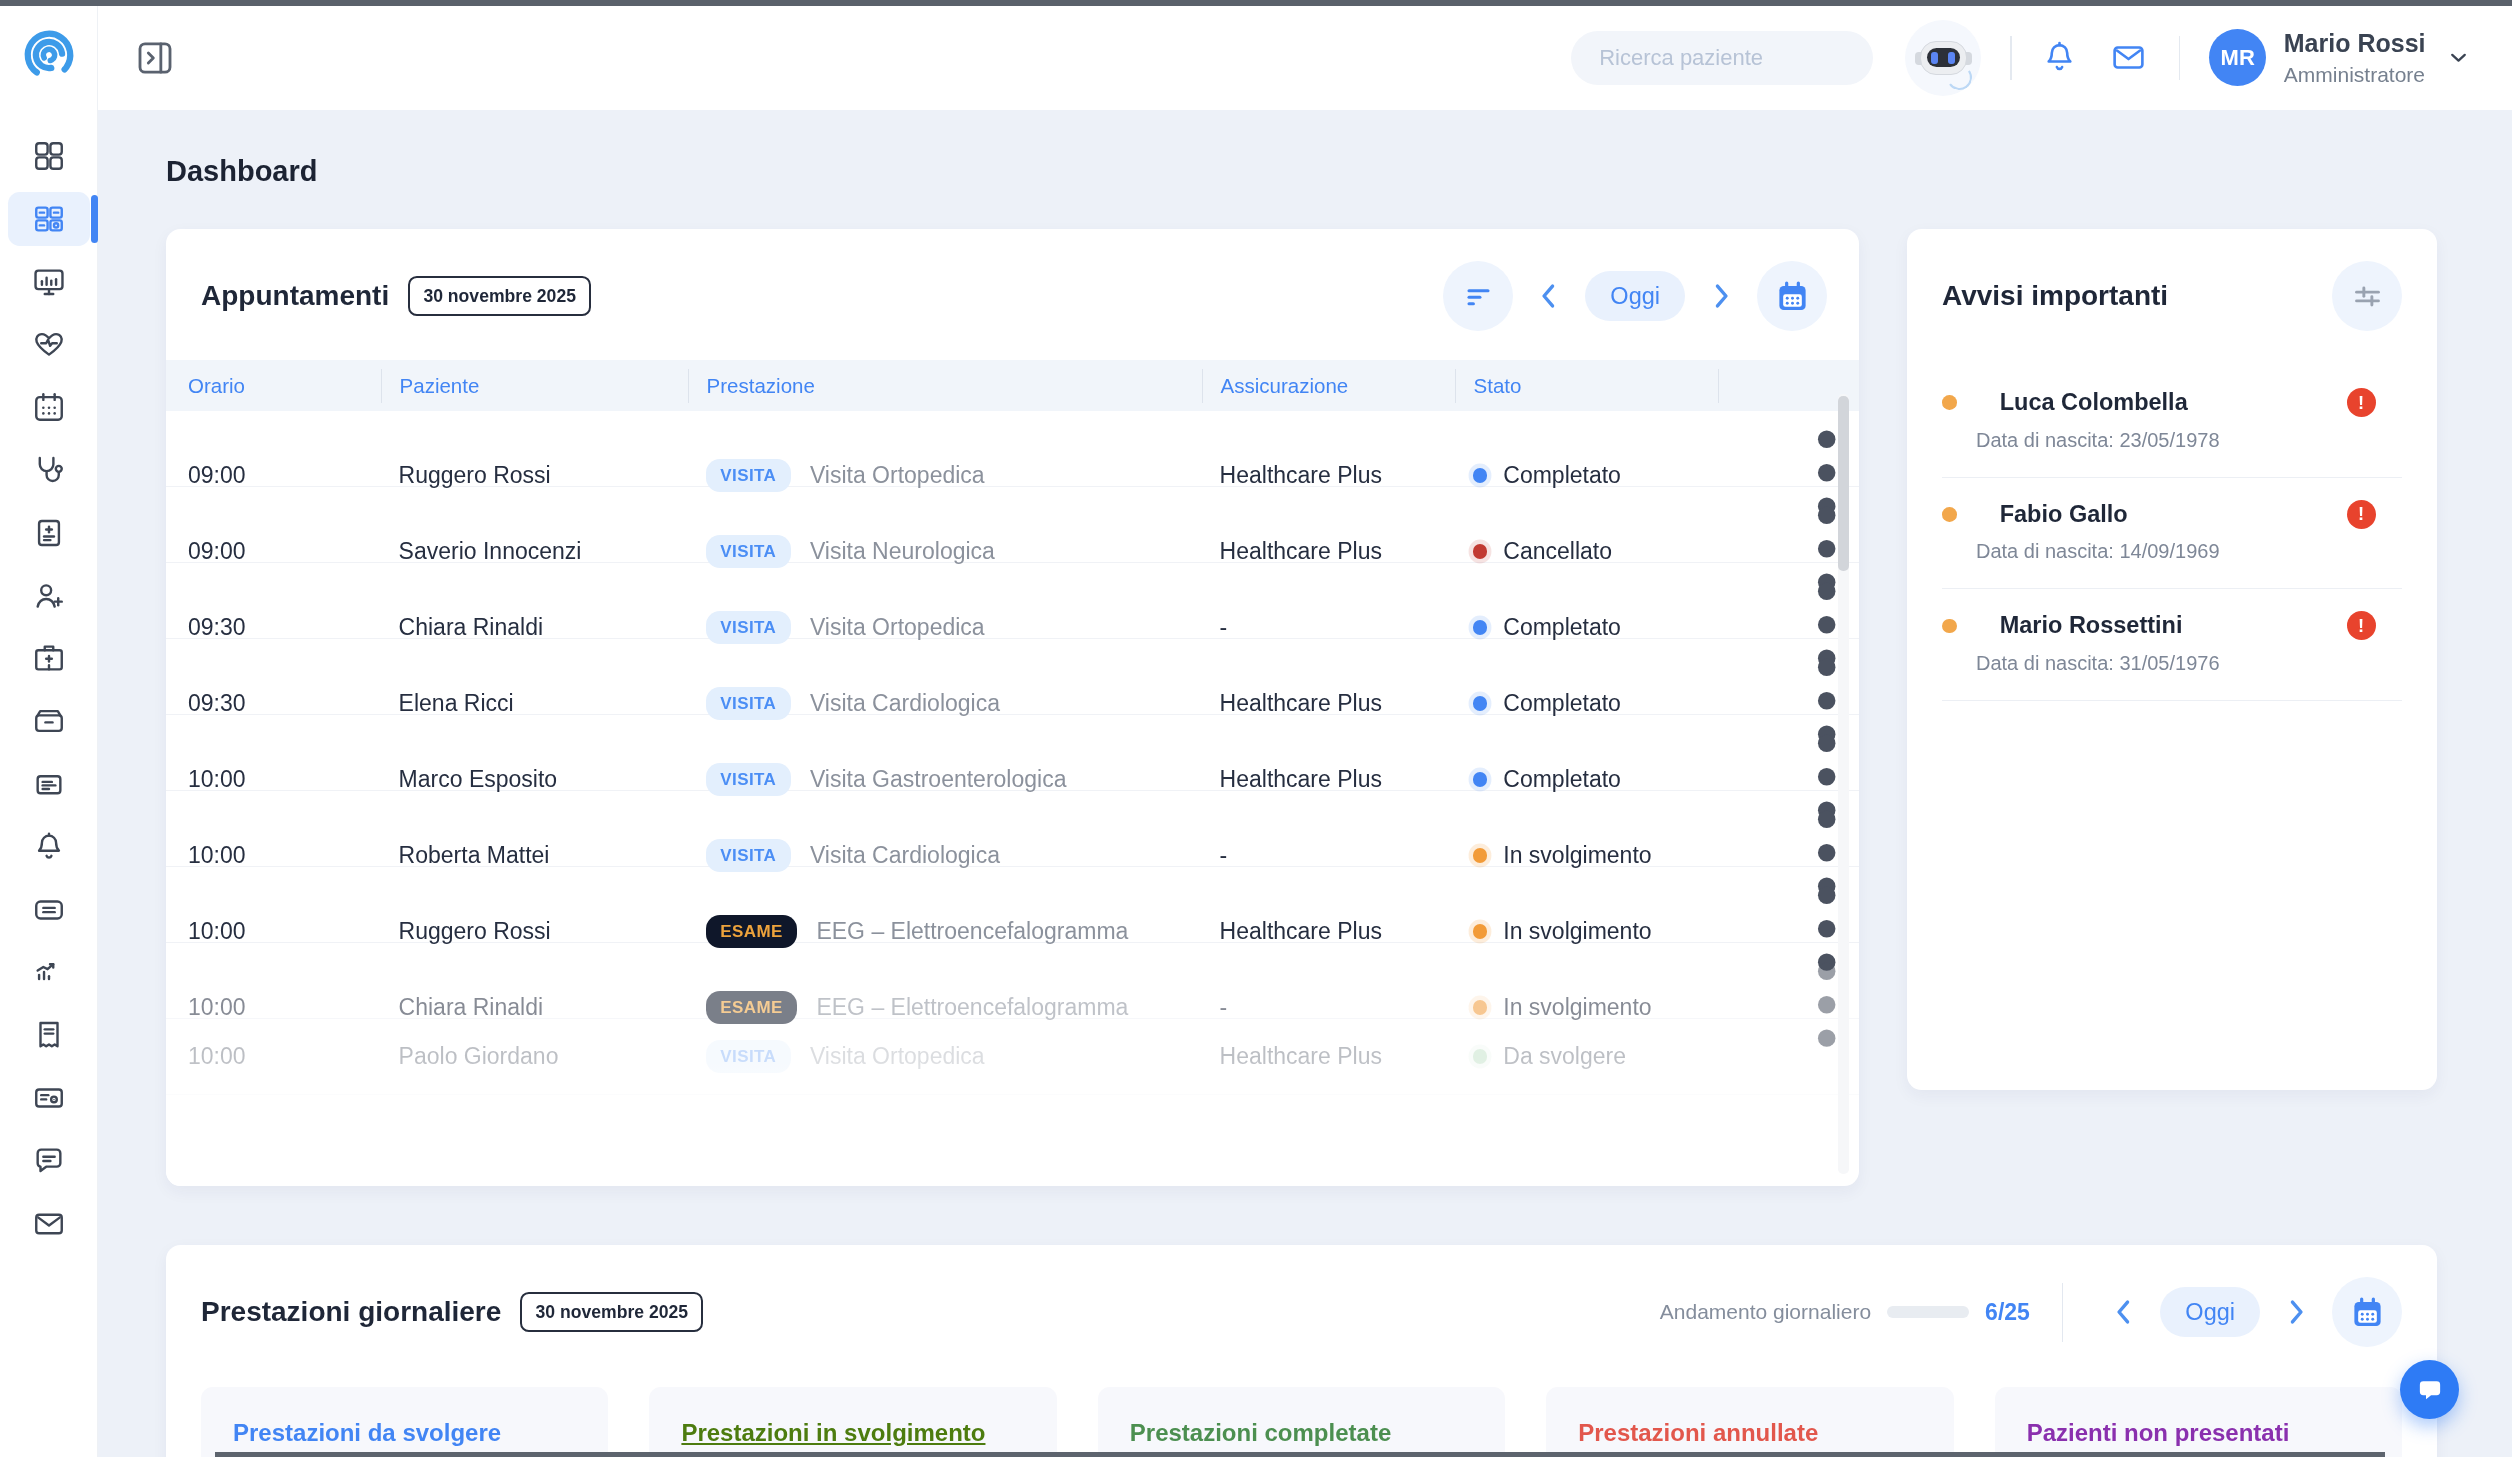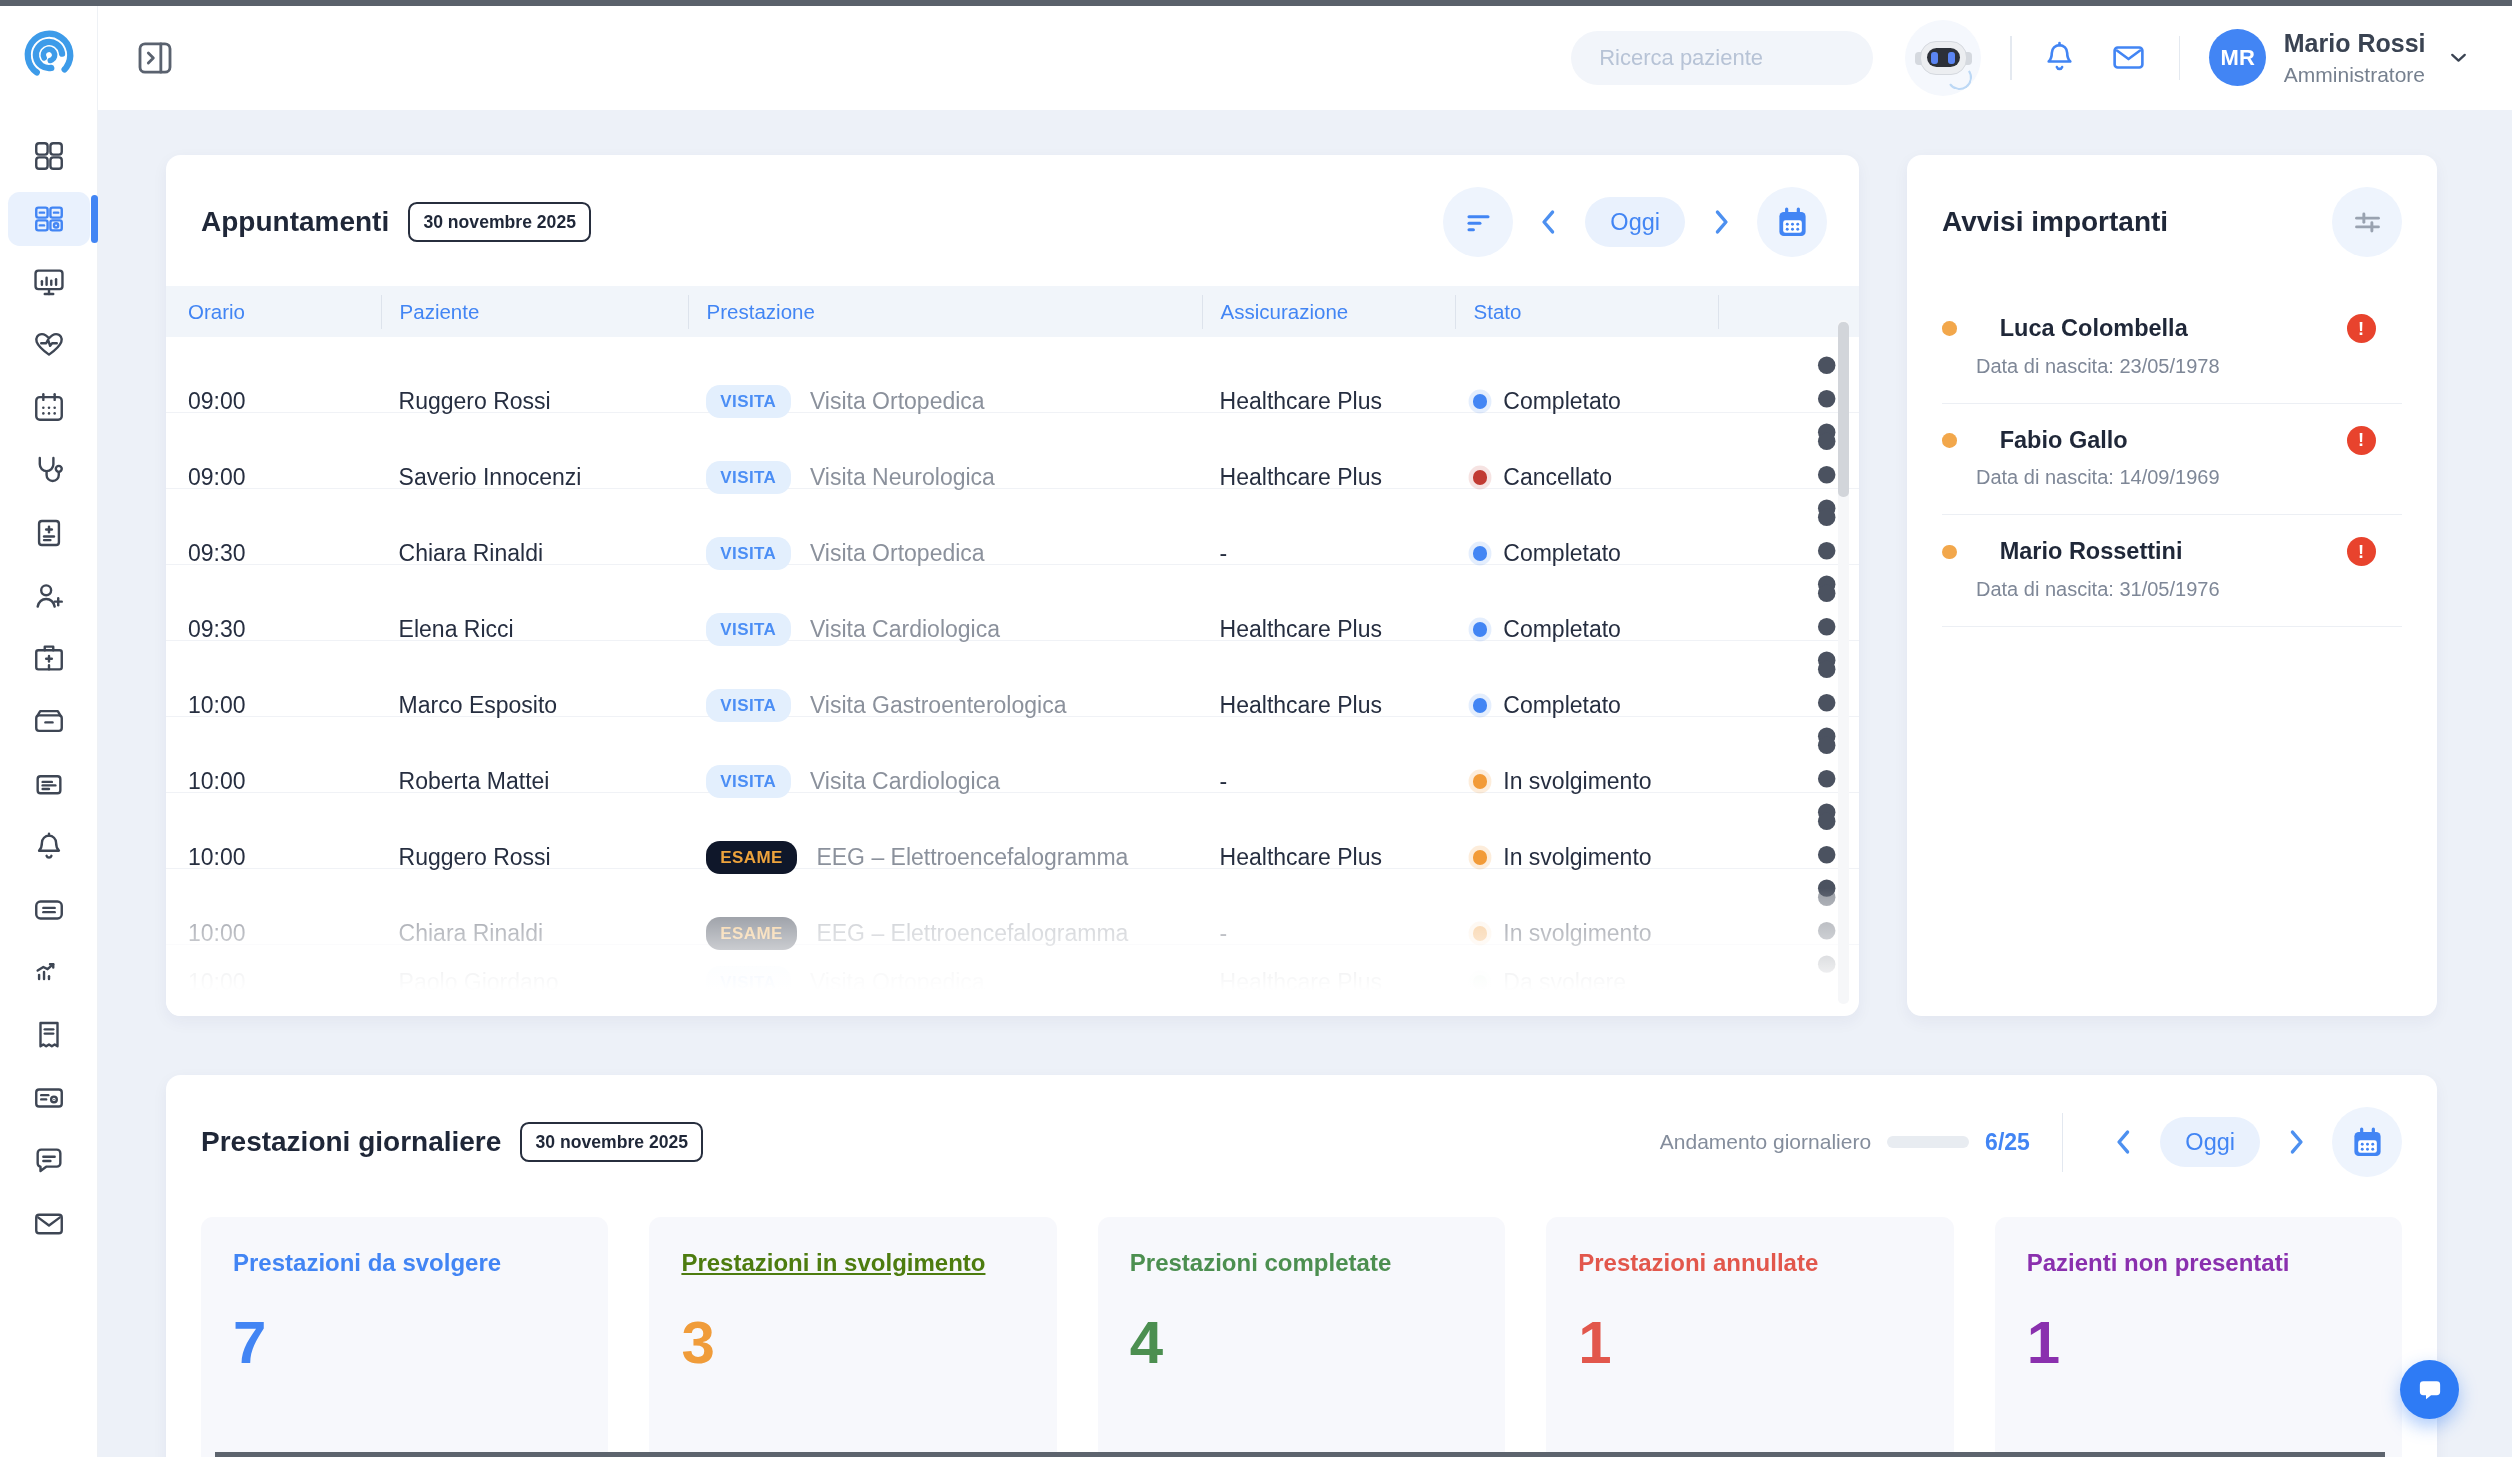--- a/index.html
+++ b/index.html
@@ -45,21 +45,21 @@
   .chev-down svg { width:100%; height:100%; }
 
   
   .content { position:absolute; left:98px; top:110px; right:0; bottom:0; padding:45px 75px 0 68px; }
   .page-title { font-size:29px; font-weight:bold; color:#1c2333; margin-bottom:41px; }
   .main-row { display:flex; gap:48px; }
 
   .card { background:#fff; border-radius:14.7px; box-shadow:0 5.9px 16px rgba(30,45,90,.05); }
 
   
-  .appts { width:1693px; height:861px; position:relative; overflow:hidden; }
+  .appts { width:1693px; height:957px; position:relative; overflow:hidden; }
   .card-head { display:flex; align-items:center; padding:32px 32px 29px 35px; }
   .card-title { font-size:28px; font-weight:bold; color:#1f2738; }
   .date-badge { margin-left:19px; font-size:17.6px; font-weight:bold; color:#1f2738; border:2.2px solid #272e3e; border-radius:8.8px; padding:7.3px 13.2px; background:#fff; }
   .head-spacer { flex:1; }
   .round-btn { width:70px; height:70px; border-radius:50%; background:#eef4fd; display:flex; align-items:center; justify-content:center; cursor:pointer; }
   .round-btn svg { width:35px; height:35px; }
   .nav-chev { width:34px; height:34px; color:#4d90f0; margin:0 19px; cursor:pointer; }
   .nav-chev svg { width:100%; height:100%; }
   .today-pill { background:#e9f1fd; color:#4285f4; font-size:23.5px; border-radius:25px; padding:11.7px 25px; cursor:pointer; }
   .filter-ic { color:#4285f4; }
@@ -332,20 +332,21 @@
     <div class="user-role">Amministratore</div>
   </div>
   <div class="chev-down">
     <svg viewBox="0 0 24 24" fill="none" stroke="currentColor" stroke-width="2.2" stroke-linecap="round" stroke-linejoin="round">
         <polyline points="6 9.5 12 15 18 9.5"></polyline>
       </svg>
   </div>
 </header>
 
 <main class="content">
+  <h1 class="page-title">Dashboard</h1>
 
   <div class="main-row">
 
     <section class="card appts">
       <div class="card-head">
         <span class="card-title">Appuntamenti</span>
         <span class="date-badge">30 novembre 2025</span>
         <span class="head-spacer"></span>
         <span class="round-btn filter-ic">
           <svg viewBox="0 0 24 24" fill="none" stroke="currentColor" stroke-width="2.1" stroke-linecap="round">

